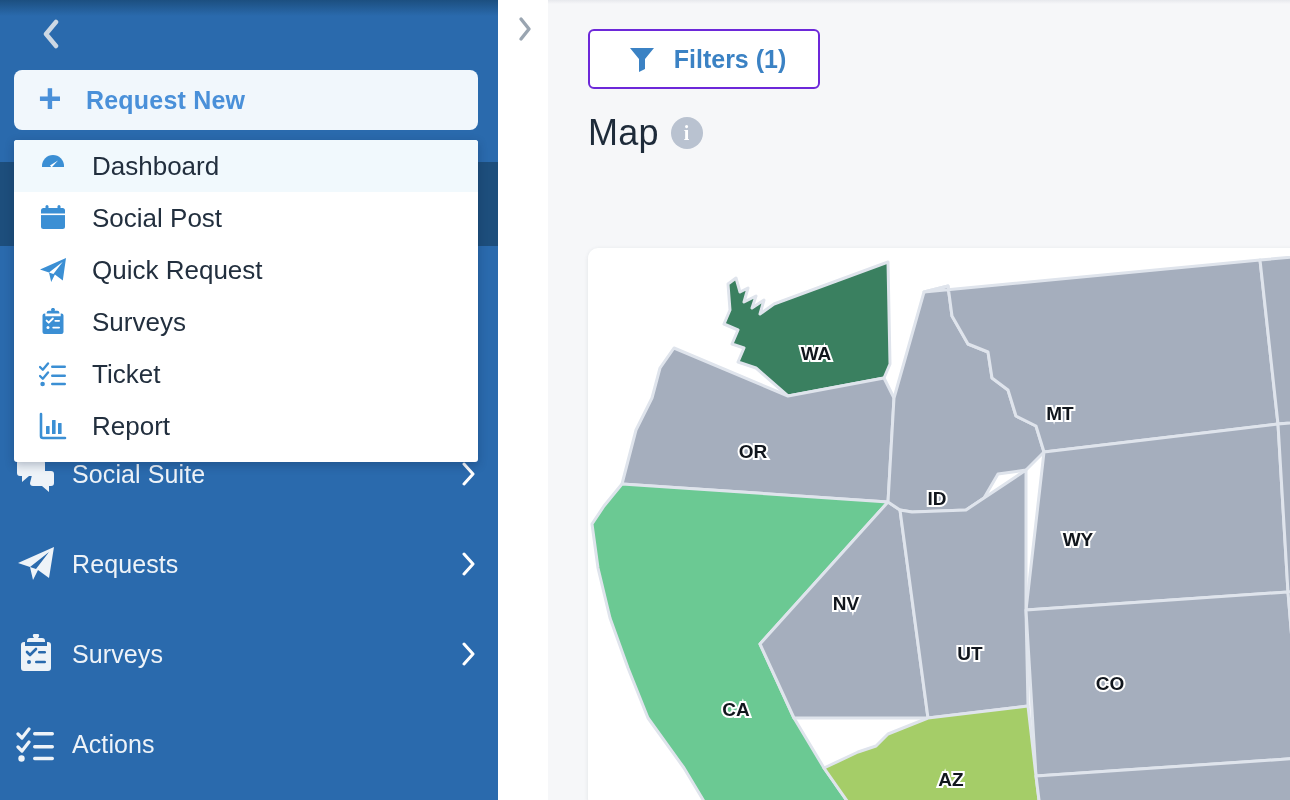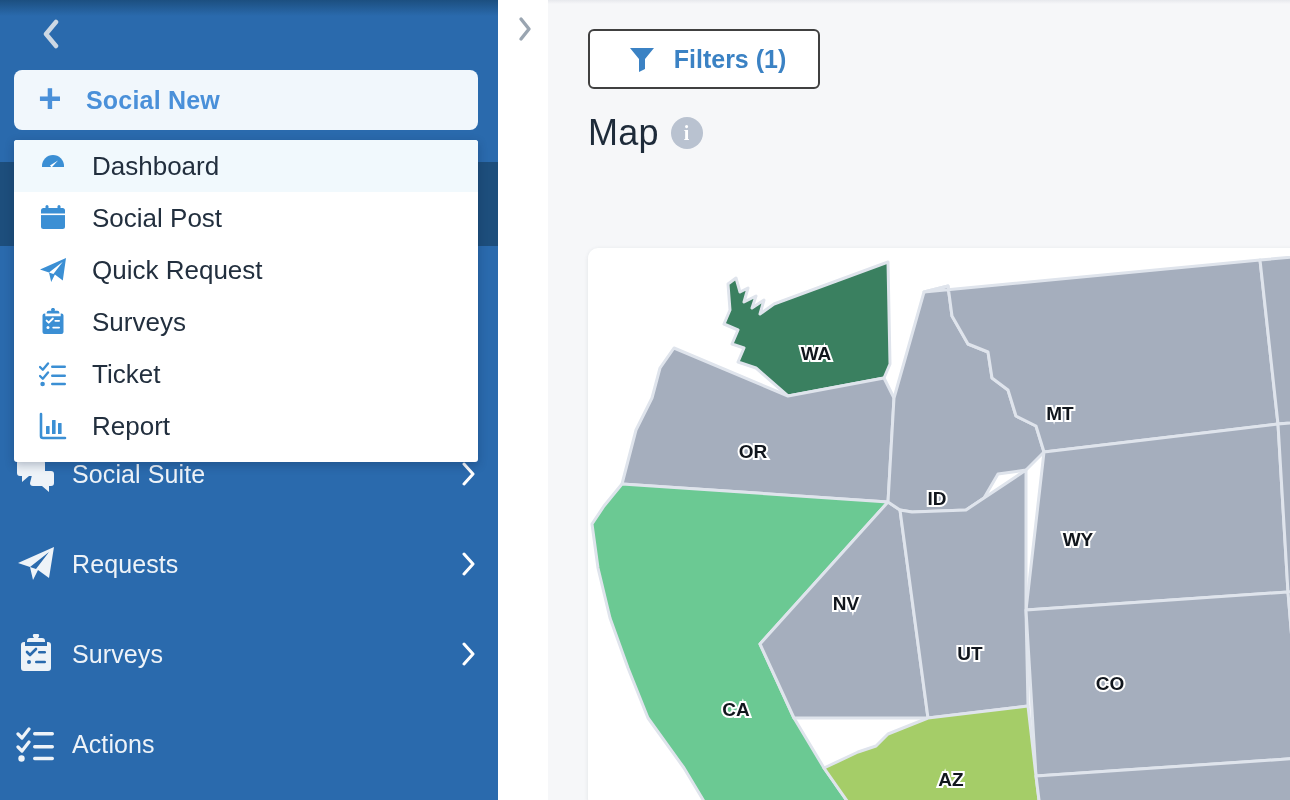--- a/index.html
+++ b/index.html
@@ -119,21 +119,21 @@
     background: #f6f7f9;
   }
   #main-topline {
     position:absolute; left:0; top:0; width:742px; height:4px;
     background: linear-gradient(180deg,#e7e9ed 0%, #f6f7f9 100%);
   }
   #filters-btn {
     position: absolute; left: 40px; top: 29px;
     width: 232px; height: 60px;
     background: #ffffff;
-    border: 2px solid #404040;
+    border: 2px solid #6d28d9;
     border-radius: 6px;
     display:flex; align-items:center; justify-content:center;
     cursor: pointer;
   }
   #filters-btn .funnel { width: 40px; display:flex; align-items:center; justify-content:center; }
   #filters-btn .funnel svg { width: 26px; height: 26px; fill: #3b82c4; }
   #filters-btn .f-label {
     color: #3b82c4; font-size: 25px; font-weight: 700; margin-left: 12px;
   }
 
@@ -245,21 +245,21 @@
           <rect x="17" y="21" width="21" height="3.4" rx="1.7"></rect>
           <circle cx="5.5" cy="34.5" r="3.2"></circle>
           <rect x="17" y="32.8" width="21" height="3.4" rx="1.7"></rect>
         </svg>
       </span>
       <span class="nav-label">Actions</span>
     </div>
 
     <div id="create-new">
       <span class="plus">+</span>
-      <span class="cn-label">Social New</span>
+      <span class="cn-label">Request New</span>
     </div>
 
     <div id="create-dropdown">
 
       <div class="dd-item active">
         <span class="dd-ico">
           <svg viewBox="0 0 28 28">
             <path d="M14 3a11 11 0 0 1 11 11v1H3v-1A11 11 0 0 1 14 3z"></path>
             <path d="M19 8.5 L12.6 15.5 L11 13.6 Z" fill="#ffffff"></path>
           </svg>

